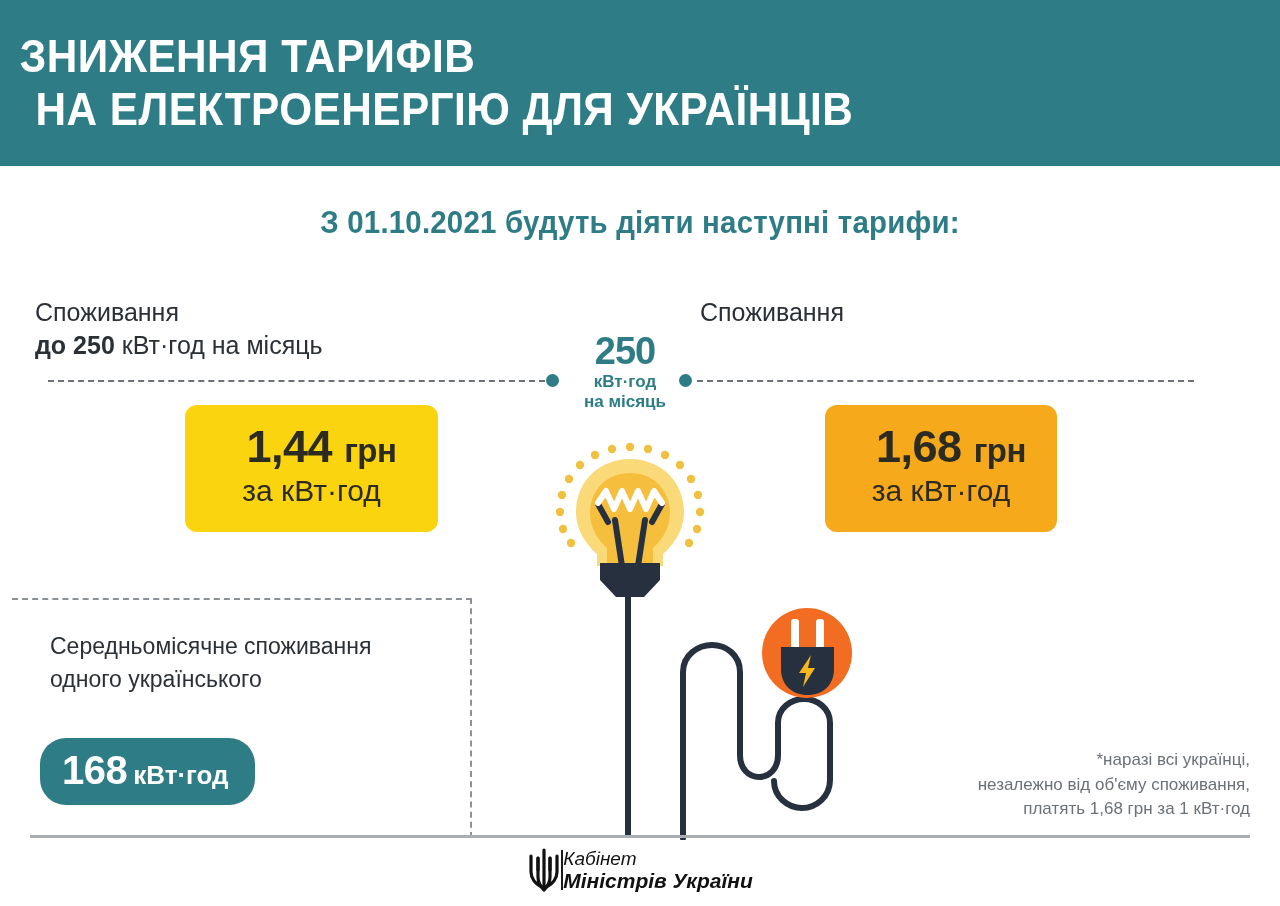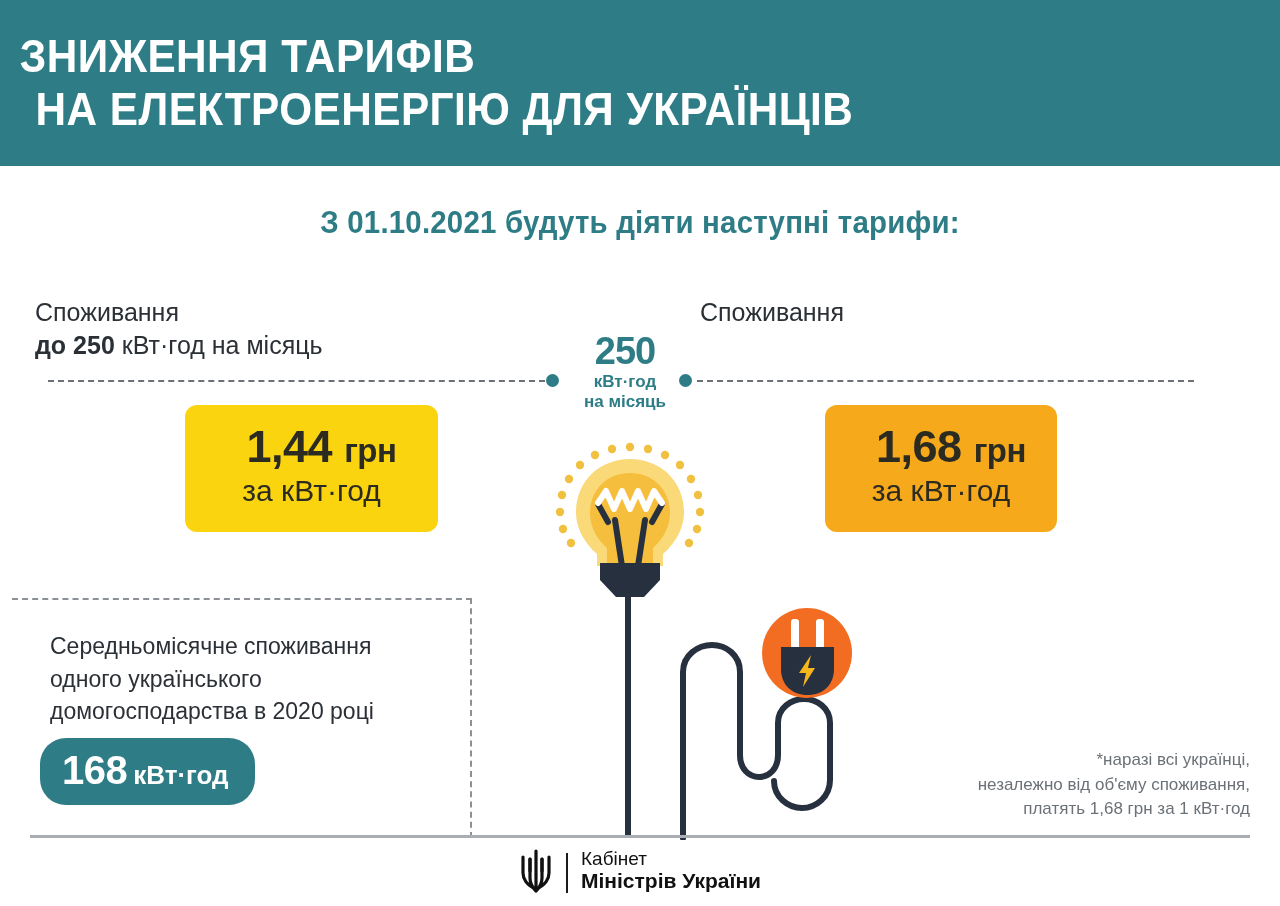--- a/index.html
+++ b/index.html
@@ -221,23 +221,23 @@
     position: absolute;
     left: 30px; top: 835px;
     width: 1220px; height: 3px;
     background: #a9aeb2;
   }
   .footer-logo {
     position: absolute;
     left: 0; top: 848px;
     width: 1280px;
     display: flex;
-    align-items: flex-end;
+    align-items: center;
     justify-content: center;
-    gap: 13px;
+    font-style: italic;
   }
   .trident { display: block; }
   .logo-bar {
     width: 2px; height: 40px;
     background: #1b1b1b;
   }
   .logo-text {
     color: #111111;
     line-height: 1.12;
   }
@@ -337,21 +337,20 @@
       <path d="M56 50 L44 68 L51 68 L48 82 L60 63 L53 63 Z" fill="#F6B61C"></path>
     </svg>
   </div>
 
   <div class="infobox">
     <div class="infobox-top"></div>
     <div class="infobox-right"></div>
     <div class="infobox-text">
       <div>Середньомісячне споживання</div>
       <div>одного українського</div>
-      <div>домогосподарства в 2020 році</div>
     </div>
   </div>
   <div class="pill">
     <span class="pill-num">168</span><span class="pill-unit">кВт·год</span>
   </div>
 
   <div class="footnote">
     <div>*наразі всі українці,</div>
     <div>незалежно від об'єму споживання,</div>
     <div>платять 1,68 грн за 1 кВт·год</div>

